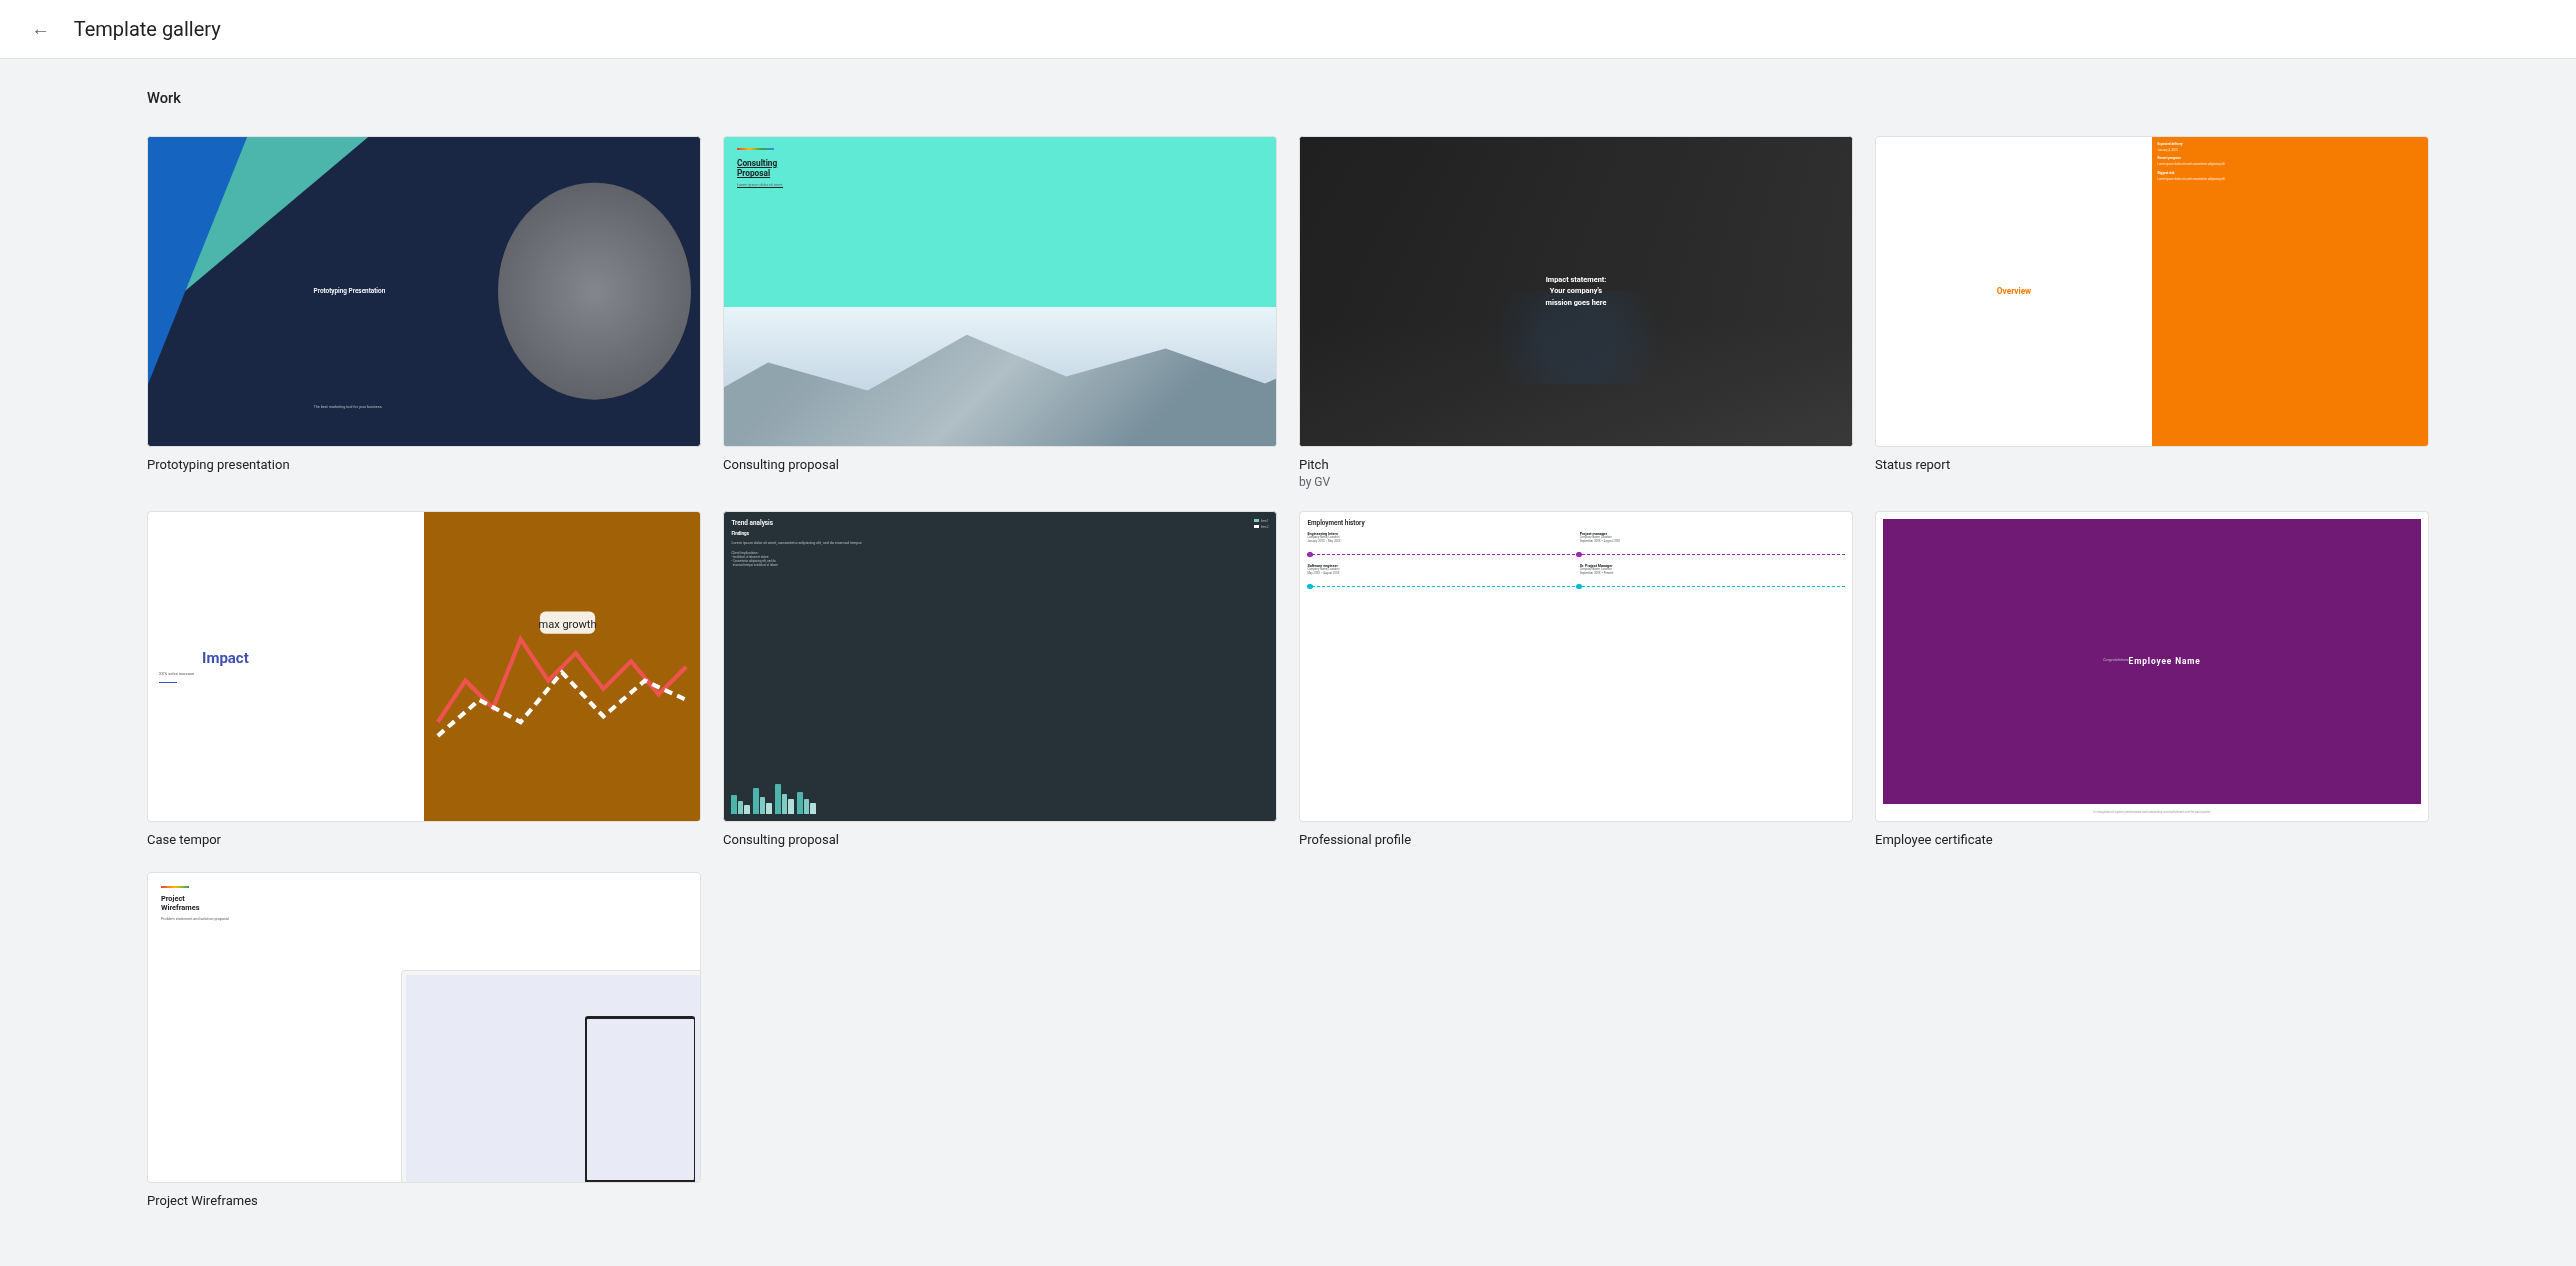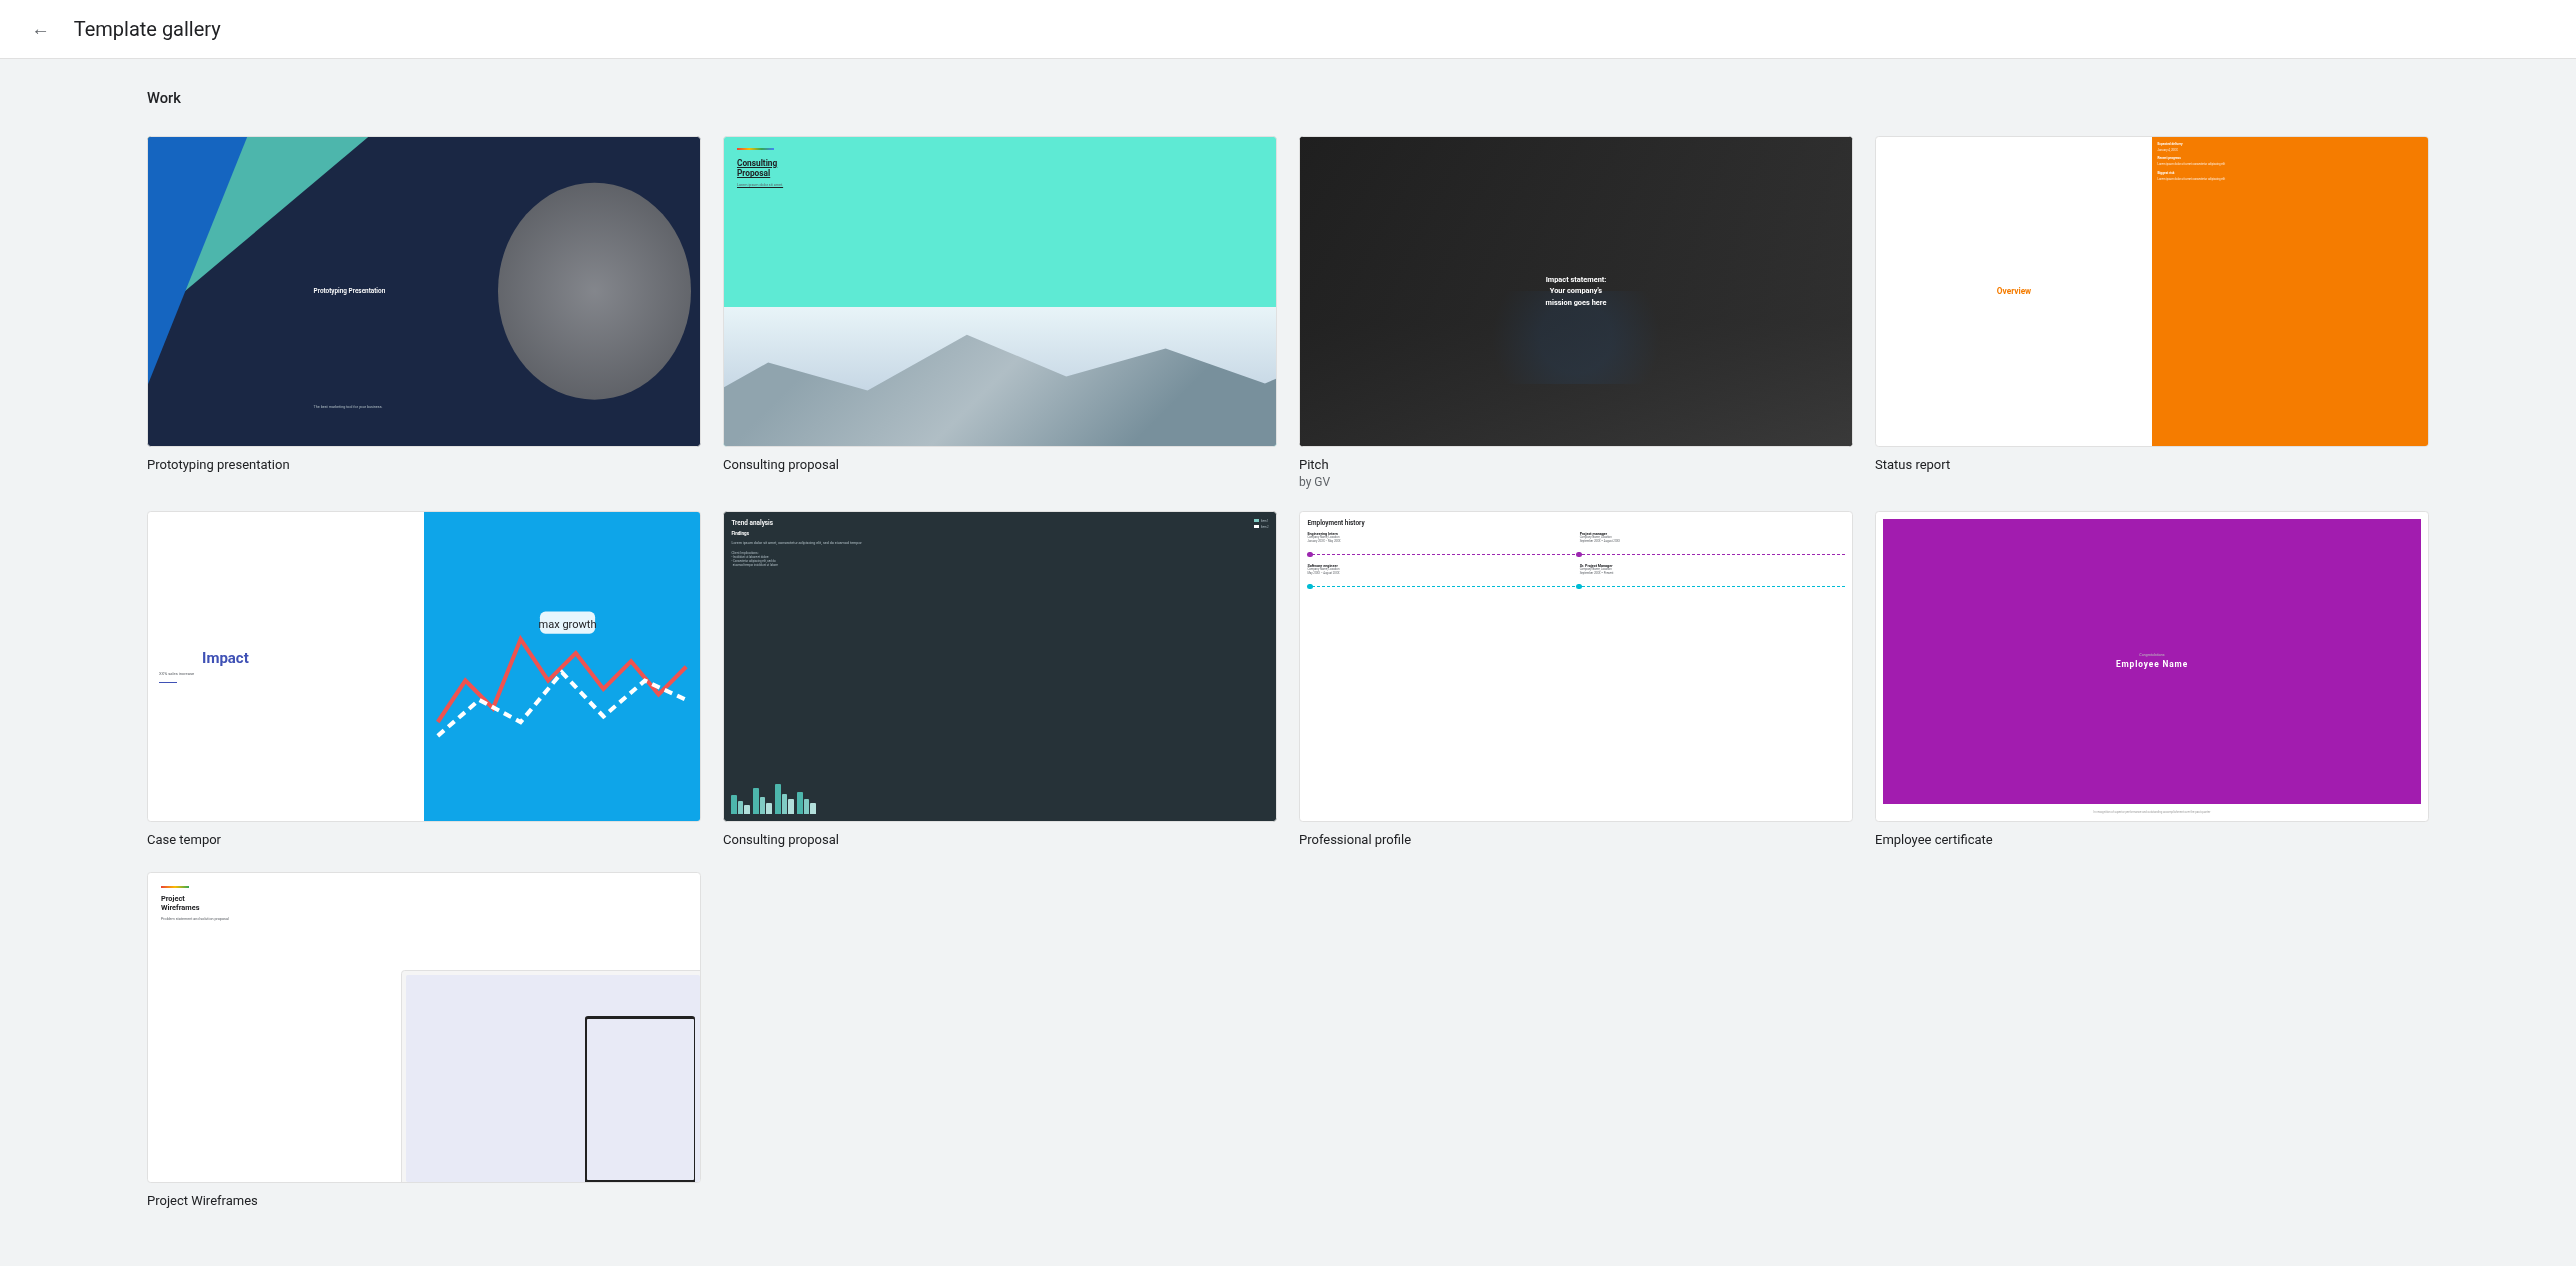--- a/index.html
+++ b/index.html
@@ -266,21 +266,21 @@
       color: #3f51b5;
       margin-bottom: 3.7px;
       margin-left: 43px;
     }
     .thumb-casestudy .impact-sub {
       font-size: 4.1px;
       color: #5f6368;
     }
     .thumb-casestudy .right-half {
       width: 50%;
-      background: #0ea5e9;
+      background: #a16207;
       position: relative;
       overflow: hidden;
     }
 
     
     .thumb-trend {
       background: #263238;
       padding: 7.4px;
       display: flex;
       flex-direction: column;
@@ -351,25 +351,25 @@
     }
 
     
     .thumb-cert {
       background: #fff;
       padding: 7.4px;
       display: flex;
       flex-direction: column;
     }
     .thumb-cert .cert-inner {
-      background: #a21caf;
+      background: #701a75;
       padding: 7.4px;
       flex: 1;
       display: flex;
-      flex-direction: column;
+      flex-direction: row;
       justify-content: center;
       align-items: center;
       margin-bottom: 2px;
     }
     .thumb-cert .congrats {
       font-size: 3.7px;
       color: #bdbdbd;
       font-style: italic;
       margin-bottom: 1.8px;
     }

